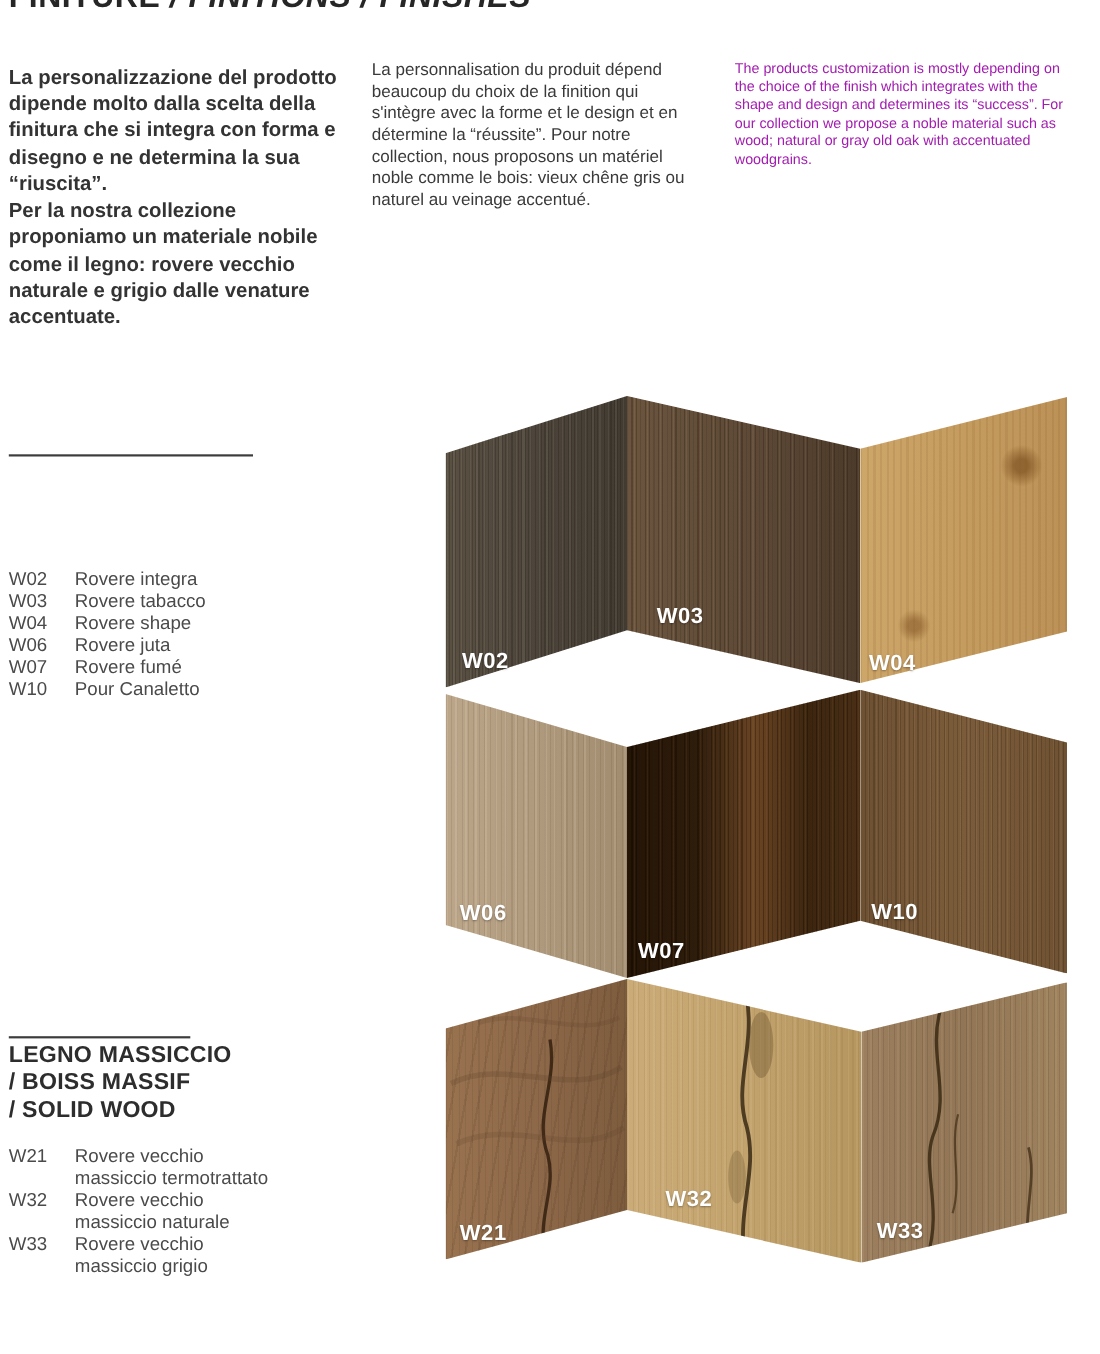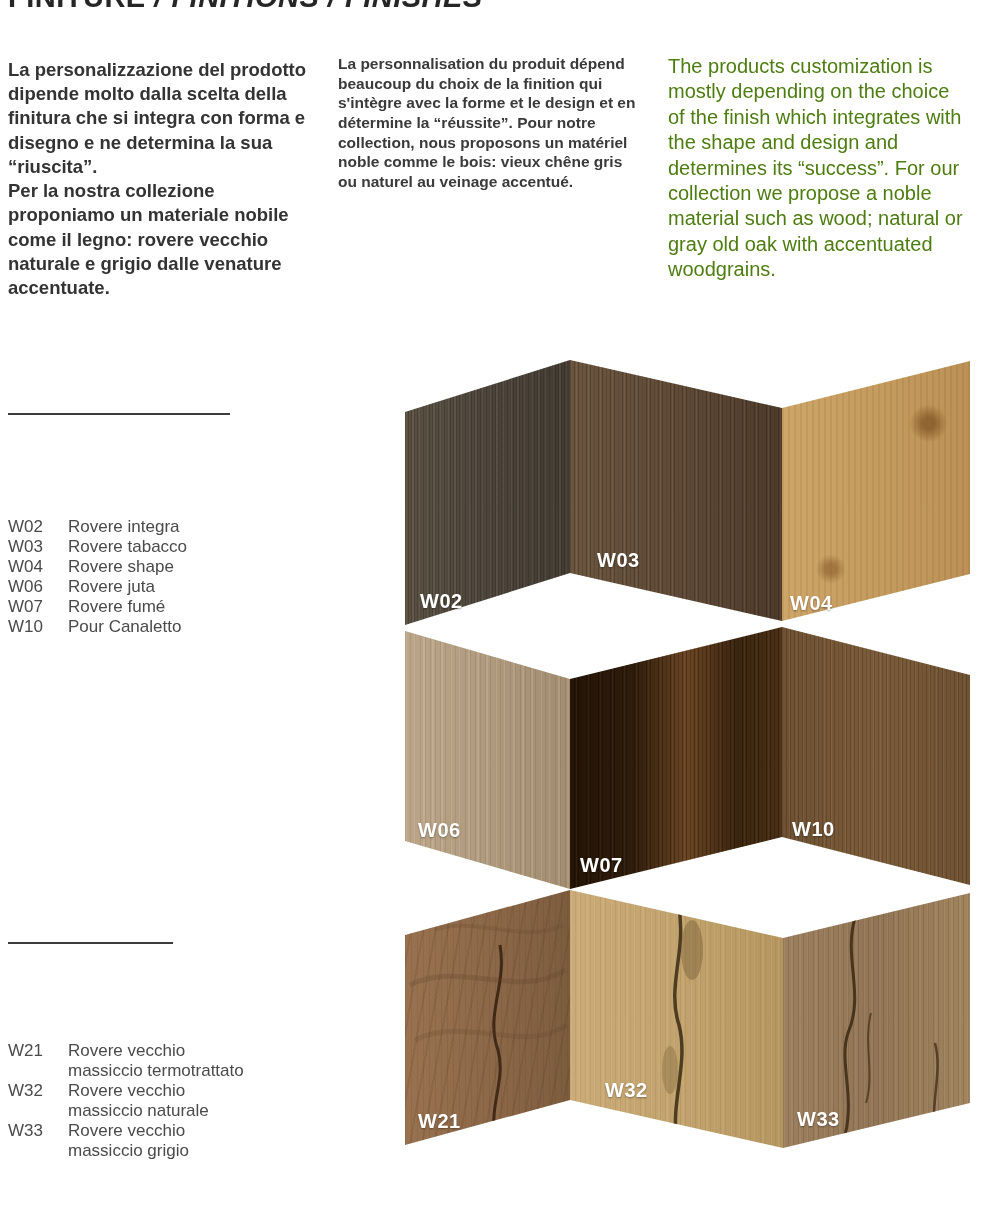--- a/index.html
+++ b/index.html
@@ -9,22 +9,22 @@
   }
   
   .page-title{
     position:absolute;left:8px;top:-19px;font-size:29px;font-weight:bold;
     letter-spacing:0.5px;color:#262626;white-space:nowrap;
   }
   .page-title .it2{font-style:italic;}
   
   .intro{position:absolute;white-space:pre-line;}
   .intro-it{left:8px;top:58px;width:302px;font-size:18.5px;font-weight:bold;line-height:1.31;color:#333;}
-  .intro-fr{left:338px;top:54px;width:300px;font-size:15.5px;line-height:1.27;color:#3a3a3a;font-weight:bold;}
-  .intro-en{left:668px;top:54px;width:300px;font-size:20px;line-height:1.27;color:#4d7c0f;}
+  .intro-fr{left:338px;top:54px;width:300px;font-size:15.5px;line-height:1.27;color:#3a3a3a;}
+  .intro-en{left:668px;top:54px;width:300px;font-size:13px;line-height:1.27;color:#a21caf;}
   
   .rule{position:absolute;height:2px;background:#3c3c3c;}
   .rule-1{left:8px;top:413px;width:222px;}
   .rule-2{left:8px;top:942px;width:165px;}
   .section-title{
     position:absolute;left:8px;font-size:21px;font-weight:bold;line-height:1.18;
     color:#2d2d2d;white-space:pre-line;letter-spacing:0.2px;
   }
   .section-title-1{top:418px;}
   .section-title-2{top:947px;}
@@ -144,20 +144,23 @@
       <span class="code">W07</span>
       <span class="fname">Rovere fumé</span>
     </div>
     <div class="finish-row">
       <span class="code">W10</span>
       <span class="fname">Pour Canaletto</span>
     </div>
   </div>
 
   <div class="rule rule-2"></div>
+  <div class="section-title section-title-2">LEGNO MASSICCIO
+/ BOISS MASSIF
+/ SOLID WOOD</div>
   <div class="finish-list finish-list-2">
     <div class="finish-row">
       <span class="code">W21</span>
       <span class="fname">Rovere vecchio
 massiccio termotrattato</span>
     </div>
     <div class="finish-row">
       <span class="code">W32</span>
       <span class="fname">Rovere vecchio
 massiccio naturale</span>

